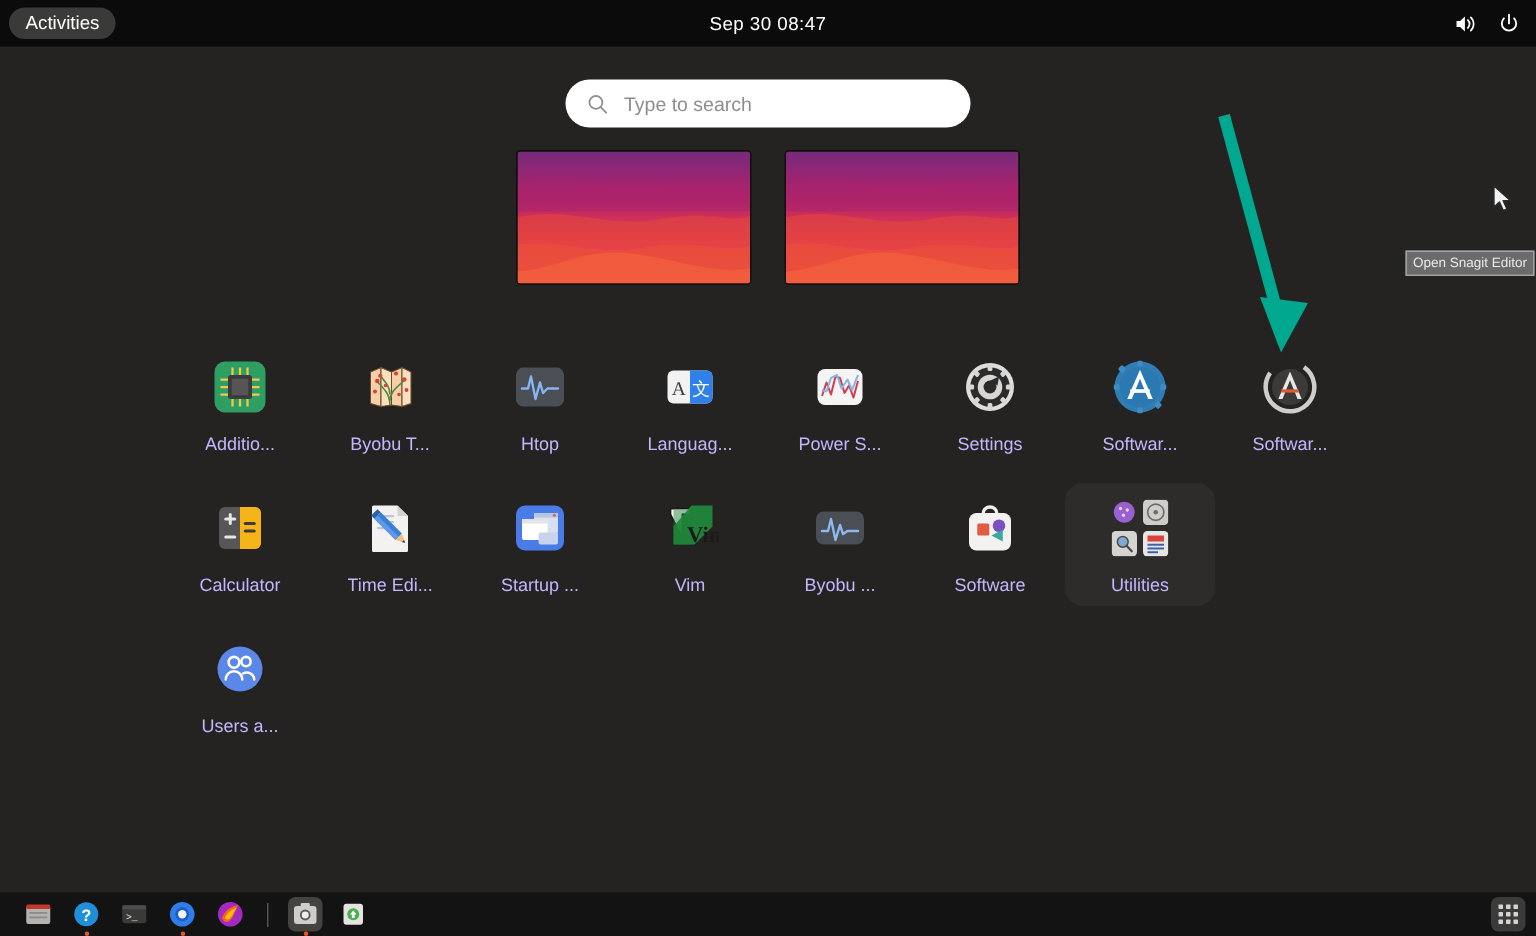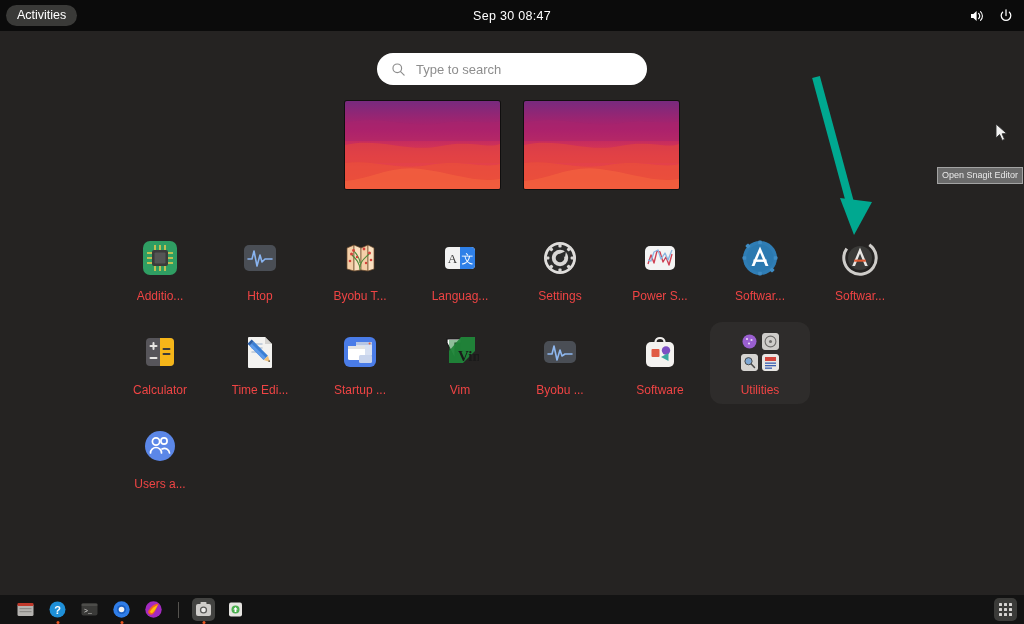--- a/index.html
+++ b/index.html
@@ -105,21 +105,21 @@
   }
   .app.folder { background:#2e2c2b; }
   .icon-box {
     width:44px; height:44px;
     display:flex; align-items:center; justify-content:center;
     position:relative;
   }
   .app-label {
     margin-top:9px;
     font-size:12px;
-    color:#ef4444;
+    color:#c4b5fd;
     white-space:nowrap;
     max-width:94px;
     overflow:hidden;
     text-align:center;
   }
 
   
   .folder-mini {
     width:44px; height:44px;
     display:grid;
@@ -292,30 +292,20 @@
                 <line x1="27" y1="24" x2="32" y2="24"></line>
             </g>
           </svg>
         </div>
         <div class="app-label">Additio...</div>
       </div>
 
       <div class="app">
         <div class="icon-box">
           <svg width="38" height="38" viewBox="0 0 38 38">
-            <rect x="3" y="6" width="32" height="26" rx="5" fill="#4a4e55"></rect>
-            <polyline points="7,20 11,20 13,12 16,27 19,16 21,23 24,20 31,20" fill="none" stroke="#89b4f0" stroke-width="1.6" stroke-linejoin="round" stroke-linecap="round"></polyline>
-          </svg>
-        </div>
-        <div class="app-label">Htop</div>
-      </div>
-
-      <div class="app">
-        <div class="icon-box">
-          <svg width="38" height="38" viewBox="0 0 38 38">
             <g>
               <polygon points="6,9 13,6 13,32 6,30" fill="#f4cfa8" stroke="#6b4b2b" stroke-width="0.7"></polygon>
               <polygon points="13,6 20,9 20,31 13,32" fill="#fae0c0" stroke="#6b4b2b" stroke-width="0.7"></polygon>
               <polygon points="20,9 27,6 27,32 20,31" fill="#f4cfa8" stroke="#6b4b2b" stroke-width="0.7"></polygon>
               <polygon points="27,6 33,9 33,30 27,32" fill="#fae0c0" stroke="#6b4b2b" stroke-width="0.7"></polygon>
             </g>
             <g stroke="#4f8a3b" stroke-width="1.1" fill="none">
               <path d="M19 31 C19 24 15 20 11 16"></path>
               <path d="M19 28 C19 22 24 19 28 15"></path>
               <path d="M19 24 C19 19 16 16 13 12"></path>
@@ -331,27 +321,48 @@
                 <circle cx="25" cy="24" r="1.2"></circle>
             </g>
           </svg>
         </div>
         <div class="app-label">Byobu T...</div>
       </div>
 
       <div class="app">
         <div class="icon-box">
           <svg width="38" height="38" viewBox="0 0 38 38">
+            <rect x="3" y="6" width="32" height="26" rx="5" fill="#4a4e55"></rect>
+            <polyline points="7,20 11,20 13,12 16,27 19,16 21,23 24,20 31,20" fill="none" stroke="#89b4f0" stroke-width="1.6" stroke-linejoin="round" stroke-linecap="round"></polyline>
+          </svg>
+        </div>
+        <div class="app-label">Htop</div>
+      </div>
+
+      <div class="app">
+        <div class="icon-box">
+          <svg width="38" height="38" viewBox="0 0 38 38">
             <rect x="4" y="8" width="30" height="22" rx="4" fill="#f2f2f2"></rect>
             <path d="M19 8 h11 a4 4 0 0 1 4 4 v14 a4 4 0 0 1 -4 4 h-11 Z" fill="#2f80e8"></path>
             <text x="11.5" y="24" font-family="Liberation Serif, serif" font-size="13" fill="#3b3b3b" text-anchor="middle">A</text>
             <text x="26.5" y="24" font-family="Liberation Sans, sans-serif" font-size="12" fill="#ffffff" text-anchor="middle">文</text>
           </svg>
         </div>
         <div class="app-label">Languag...</div>
+      </div>
+
+      <div class="app">
+        <div class="icon-box">
+          <svg width="38" height="38" viewBox="0 0 38 38">
+            <rect x="4" y="7" width="30" height="24" rx="5" fill="#f4f4f4"></rect>
+            <polyline points="7,25 10,16 13,24 16,12 19,13 22,23 25,18 28,26 31,15" fill="none" stroke="#cf3f52" stroke-width="1.35" stroke-linejoin="round"></polyline>
+            <polyline points="7,21 10,22 13,13 17,11 20,20 24,14 27,21 31,11" fill="none" stroke="#8cb6e0" stroke-width="1.35" stroke-linejoin="round"></polyline>
+          </svg>
+        </div>
+        <div class="app-label">Power S...</div>
       </div>
 
       <div class="app">
         <div class="icon-box">
           <svg width="38" height="38" viewBox="0 0 38 38">
             <circle cx="19" cy="19" r="16" fill="#e0dedc"></circle>
             <circle cx="19" cy="19" r="13.2" fill="#2b2b2b"></circle>
             <g fill="#d9d7d5">
               <g id="teeth">
                 <rect x="17.4" y="3.4" width="3.2" height="5" rx="1"></rect>
@@ -363,31 +374,20 @@
               <use href="#teeth" transform="rotate(225 19 19)"></use>
               <use href="#teeth" transform="rotate(270 19 19)"></use>
               <use href="#teeth" transform="rotate(315 19 19)"></use>
             </g>
             <circle cx="19" cy="19" r="8.2" fill="#d9d7d5"></circle>
             <circle cx="19" cy="19" r="4.3" fill="#2b2b2b"></circle>
             <path d="M19 14.8 L25 12 L24 18 Z" fill="#2b2b2b"></path>
           </svg>
         </div>
         <div class="app-label">Settings</div>
-      </div>
-
-      <div class="app">
-        <div class="icon-box">
-          <svg width="38" height="38" viewBox="0 0 38 38">
-            <rect x="4" y="7" width="30" height="24" rx="5" fill="#f4f4f4"></rect>
-            <polyline points="7,25 10,16 13,24 16,12 19,13 22,23 25,18 28,26 31,15" fill="none" stroke="#cf3f52" stroke-width="1.35" stroke-linejoin="round"></polyline>
-            <polyline points="7,21 10,22 13,13 17,11 20,20 24,14 27,21 31,11" fill="none" stroke="#8cb6e0" stroke-width="1.35" stroke-linejoin="round"></polyline>
-          </svg>
-        </div>
-        <div class="app-label">Power S...</div>
       </div>
 
       <div class="app">
         <div class="icon-box">
           <svg width="38" height="38" viewBox="0 0 38 38">
             <circle cx="19" cy="19" r="17" fill="#2f7db5"></circle>
             <g fill="#3f8cc4">
               <rect x="17.2" y="1.5" width="3.6" height="4" rx="1"></rect>
               <rect x="17.2" y="32.5" width="3.6" height="4" rx="1"></rect>
               <rect x="1.5" y="17.2" width="4" height="3.6" rx="1"></rect>

